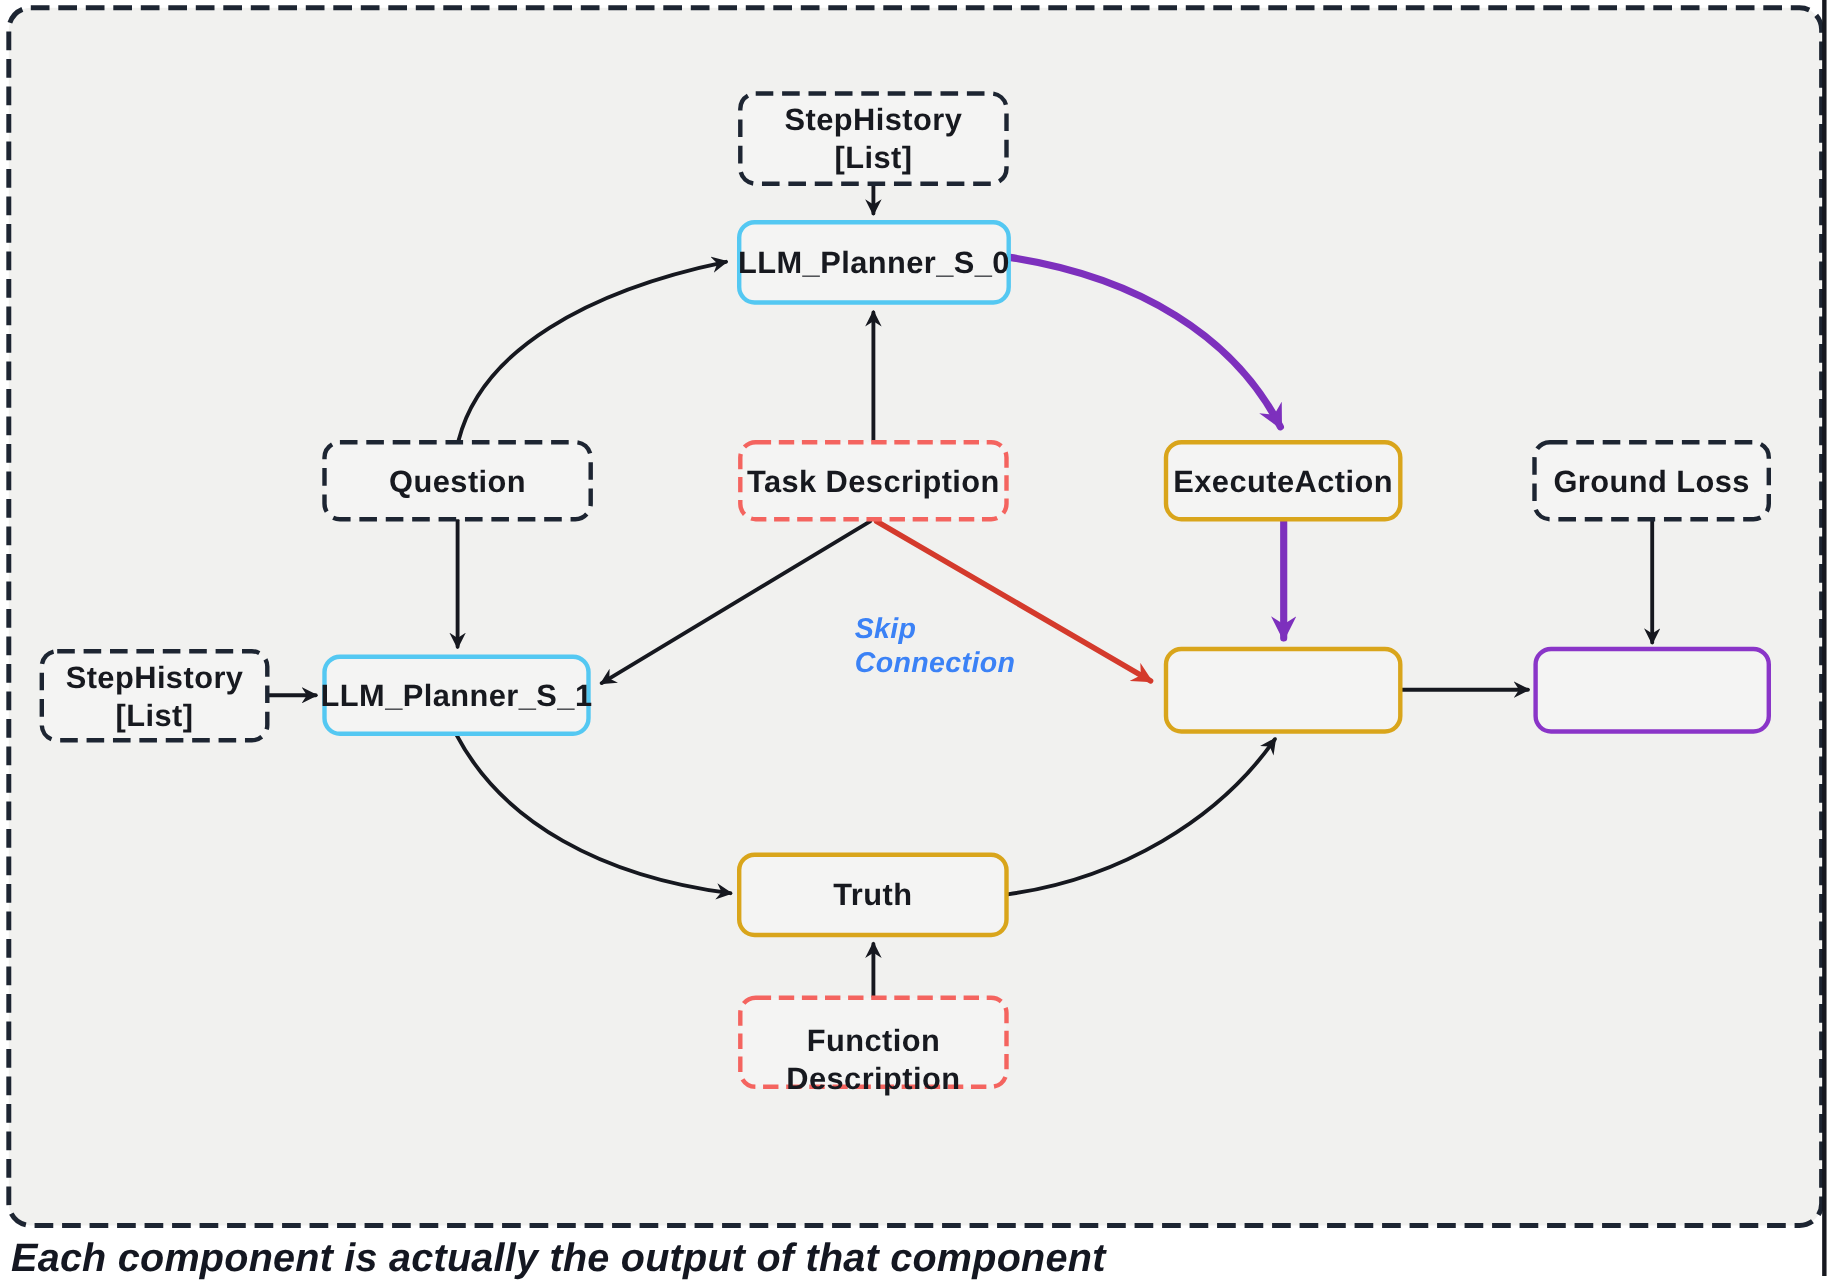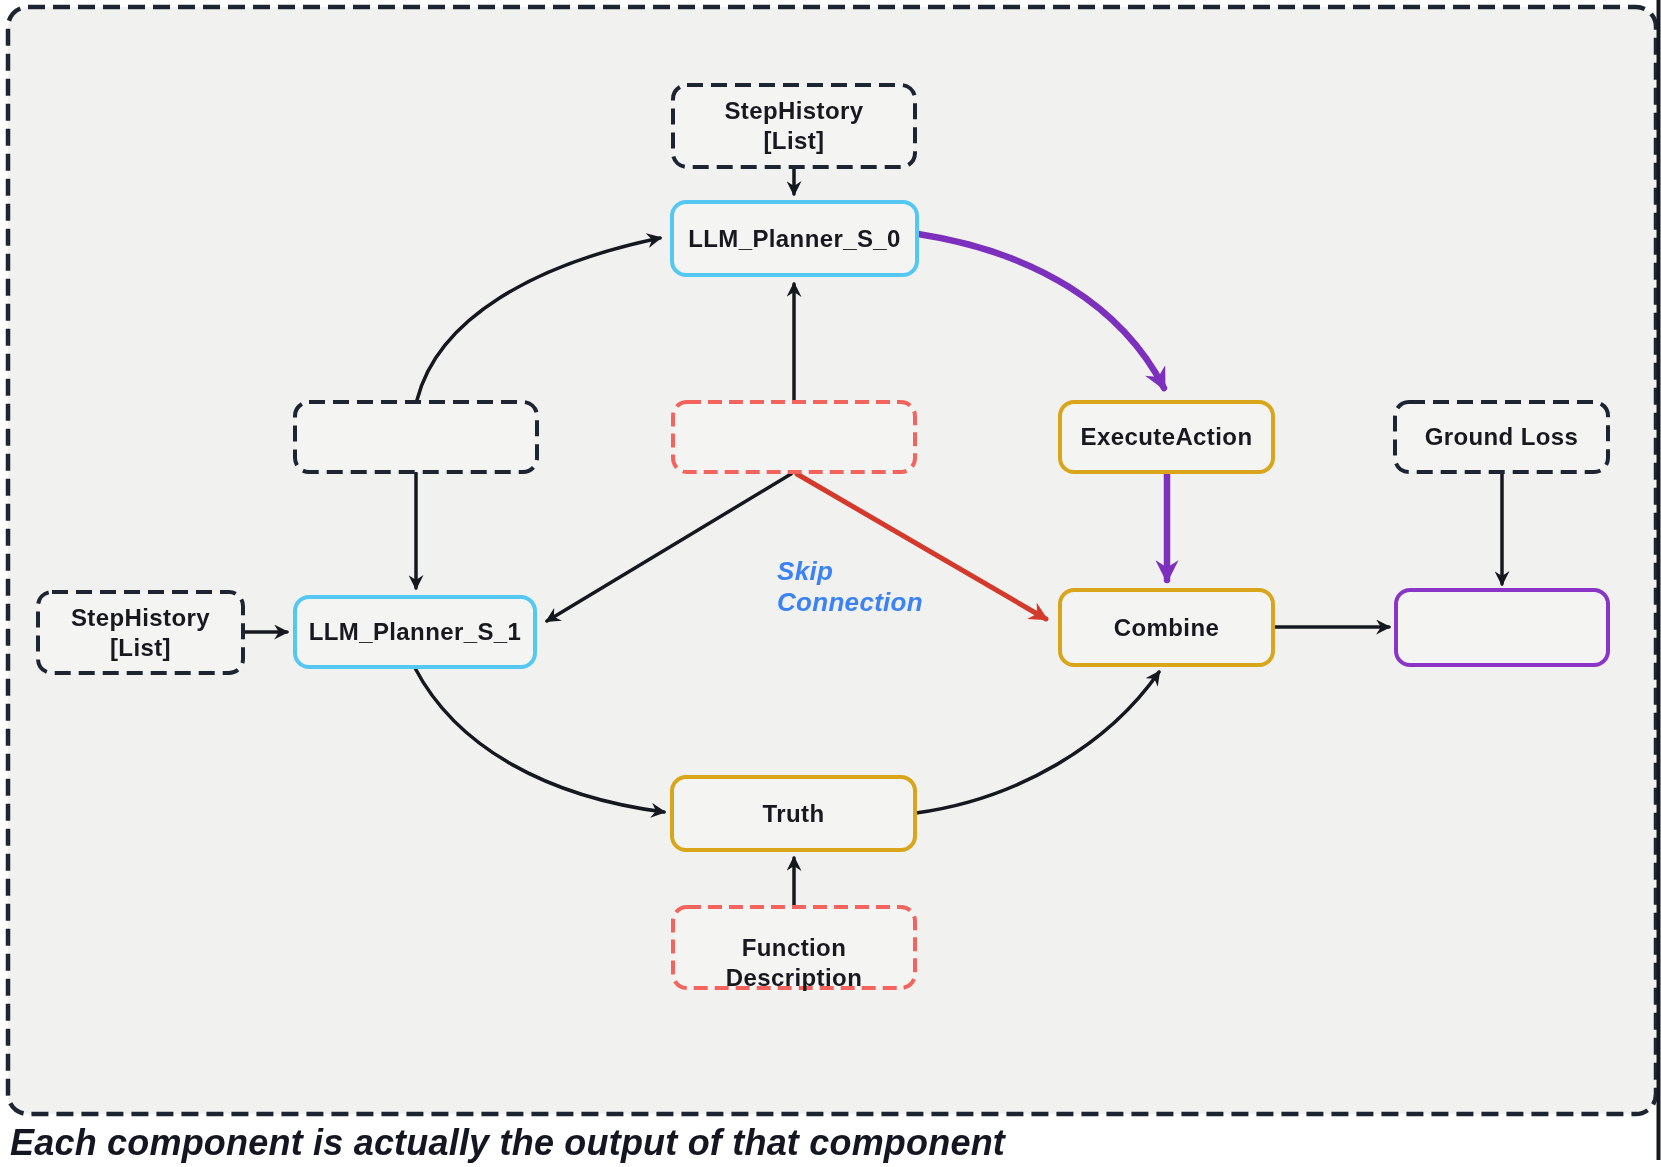--- a/index.html
+++ b/index.html
@@ -4,21 +4,21 @@
 <style>
   html,body { margin:0; padding:0; background:#ffffff; }
   .screenshot {
     position:relative; width:1661px; height:1167px;
     background:#ffffff; overflow:hidden;
     font-family:"Liberation Sans", sans-serif;
   }
   .screenshot svg { position:absolute; top:0; left:0; }
   .node-label {
     position:absolute; display:flex; align-items:center; justify-content:center;
-    text-align:center; font-weight:bold; font-size:24px; color:#17191f;
+    text-align:center; font-weight:bold; font-size:28px; color:#17191f;
     white-space:pre-line; line-height:1.25; letter-spacing:0.4px;
     pointer-events:none;
   }
   .skip-label {
     position:absolute; left:777px; top:556px;
     font-weight:bold; font-style:italic; font-size:26px; line-height:1.2;
     color:#3b82f6; white-space:pre-line; letter-spacing:0.3px;
   }
   .caption {
     position:absolute; left:10px; top:1122px;
@@ -73,26 +73,27 @@
     <rect x="295" y="597" width="240" height="70" rx="14" fill="#f4f4f3" stroke="#54c8f2" stroke-width="4"></rect>
     <rect x="1060" y="590" width="213" height="75" rx="14" fill="#f4f4f3" stroke="#d9a51b" stroke-width="4"></rect>
     <rect x="1396" y="590" width="212" height="75" rx="14" fill="#f4f4f3" stroke="#8a35c8" stroke-width="4"></rect>
     <rect x="672" y="777" width="243" height="73" rx="14" fill="#f4f4f3" stroke="#d9a51b" stroke-width="4"></rect>
     <rect x="673" y="907" width="242" height="81" rx="14" fill="#f4f4f3" stroke="#f4645f" stroke-width="4" stroke-dasharray="14 7"></rect>
   </svg>
 
   <div class="node-label" style="left:673px; top:85px;  width:242px; height:82px;">StepHistory
 [List]</div>
   <div class="node-label" style="left:672px; top:202px; width:245px; height:73px;">LLM_Planner_S_0</div>
+  <div class="node-label" style="left:295px; top:402px; width:242px; height:70px;">Question</div>
+  <div class="node-label" style="left:673px; top:402px; width:242px; height:70px;">Task Description</div>
   <div class="node-label" style="left:1060px; top:402px; width:213px; height:70px;">ExecuteAction</div>
   <div class="node-label" style="left:1395px; top:402px; width:213px; height:70px;">Ground Loss</div>
   <div class="node-label" style="left:38px; top:592px; width:205px; height:81px;">StepHistory
 [List]</div>
   <div class="node-label" style="left:295px; top:597px; width:240px; height:70px;">LLM_Planner_S_1</div>
-  <div class="node-label" style="left:1060px; top:590px; width:213px; height:75px;">Combine</div>
   <div class="node-label" style="left:672px; top:777px; width:243px; height:73px;">Truth</div>
   <div class="node-label" style="left:673px; top:922px; width:242px; height:81px;">Function
 Description</div>
 
   <div class="skip-label">Skip
 Connection</div>
   <div class="caption">Each component is actually the output of that component</div>
 
 </div>
 

